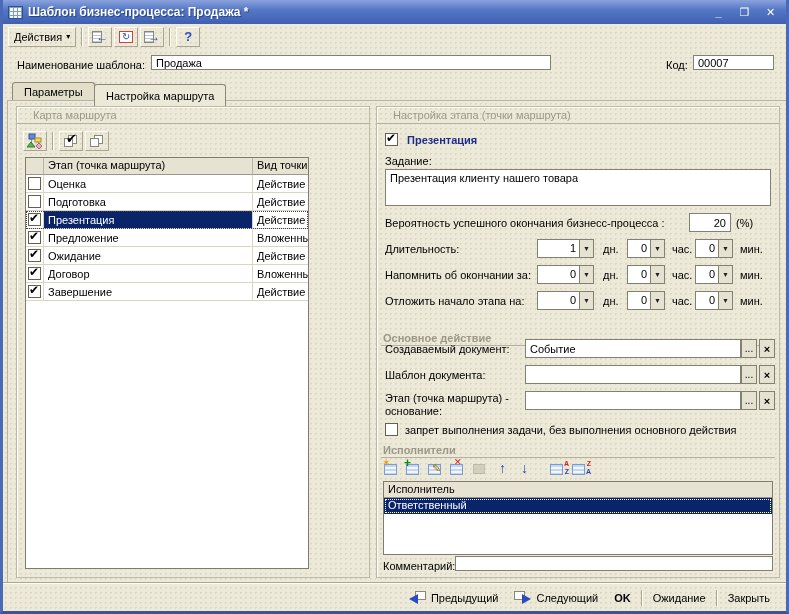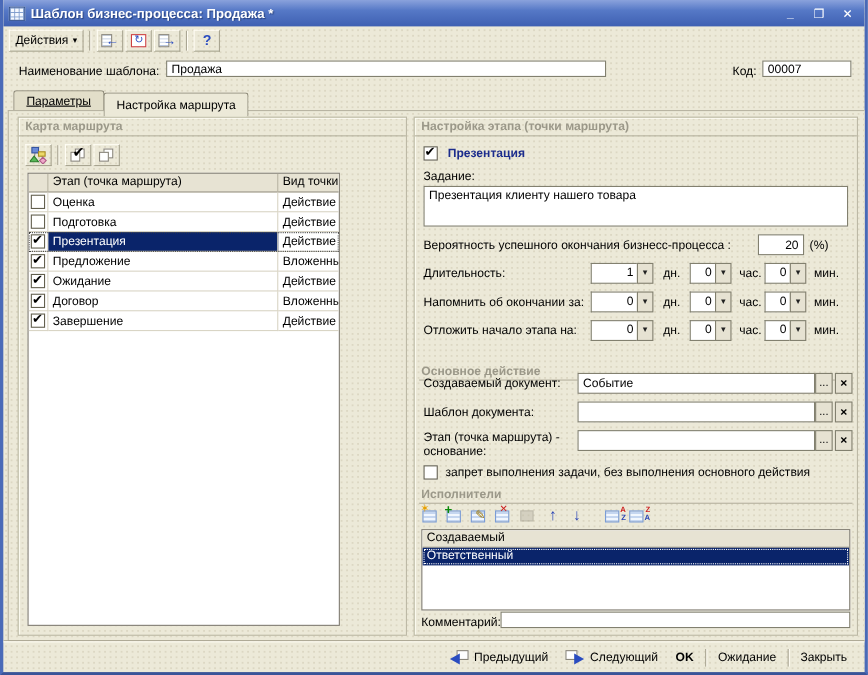--- a/index.html
+++ b/index.html
@@ -37,29 +37,29 @@
   .refresh-box{width:14px;height:12px;border:1px solid #cc4040;color:#2a4cc0;font-size:10px;line-height:10px;
     display:flex;align-items:center;justify-content:center;background:#fff;}
   .help-glyph{color:#2a4cc0;font-weight:bold;font-size:13px;}
   
   .label{position:absolute;white-space:nowrap;}
   .tinput{position:absolute;height:15px;border:1px solid #82806f;background:#fff;
     font:inherit;padding:1px 4px;margin:0;}
   
   .tab{position:absolute;display:flex;align-items:center;padding:0 11px;
     border:1px solid #8c8878;border-bottom:none;border-radius:3px 3px 0 0;background:#e2dec9;}
-  .tab.inactive{top:82px;height:19px;text-decoration:underline;}
+  .tab.inactive{top:82px;height:19px;}
   .tab.active{top:84px;height:22px;background:#ece9d8;z-index:5;font-weight:normal;text-align:right;}
   .page{position:absolute;left:4px;top:100px;width:781px;height:483px;
     border:1px solid #b8b4a2;background-color:#ece9d8;
     background-image:radial-gradient(#dcd7c3 1px,transparent 1px);background-size:5px 5px;}
   
   .group{position:absolute;border:1px solid #bdb9a6;box-shadow:1px 1px 0 #fffef6 inset;}
-  .gcap{position:absolute;left:0;right:0;top:0;height:17px;color:#9b9889;font-weight:bold;
-    padding:2px 6px;border-bottom:1px solid #b5b19e;}
+  .gcap{position:absolute;left:0;right:0;top:0;height:17px;color:#9b9889;font-weight:normal;
+    padding:2px 16px;border-bottom:1px solid #b5b19e;}
   
   .rt-toolbar{position:absolute;left:6px;top:21px;height:26px;display:flex;align-items:center;gap:2px;}
   .rtable{position:absolute;left:8px;top:50px;width:284px;bottom:8px;border:1px solid #7f7b6f;background:#fff;overflow:hidden;}
   .thead{display:flex;height:17px;background:#e7e3d3;}
   .hcell{border-right:1px solid #b9b5a4;border-bottom:1px solid #9b978a;padding:1px 4px;white-space:nowrap;overflow:hidden;}
   .trow{display:flex;height:18px;position:relative;}
   .trow.selected{outline:1px dotted #444;outline-offset:-1px;z-index:2;}
   .cell{border-right:1px solid #d9d5c5;border-bottom:1px solid #d9d5c5;padding:1px 4px;
     white-space:nowrap;overflow:hidden;display:flex;align-items:center;}
   .c0{width:18px;justify-content:center;padding:0;}
@@ -372,21 +372,21 @@
             <span class="srt" style="right:0;top:7px;color:#2a44b4;">Z</span>
           </span>
         <span class="exi">
             <span class="lsticon"></span>
             <span class="srt" style="right:0;top:-1px;color:#cc2020;">Z</span>
             <span class="srt" style="right:0;top:7px;color:#2a44b4;">A</span>
           </span>
       </div>
 
       <div class="exlist" style="top:374px;height:74px;">
-        <div class="exhead">Создаваемый</div>
+        <div class="exhead">Исполнитель</div>
         <div class="exrow selected">Ответственный</div>
       </div>
 
       <span class="label" style="left:6px;top:453px;">Комментарий:</span>
       <input class="tinput" style="left: 78px; top: 449px; width: 318px;" value="">
     </div>
   </div>
 
   <div class="statusbar">
     <div class="fbtn">

